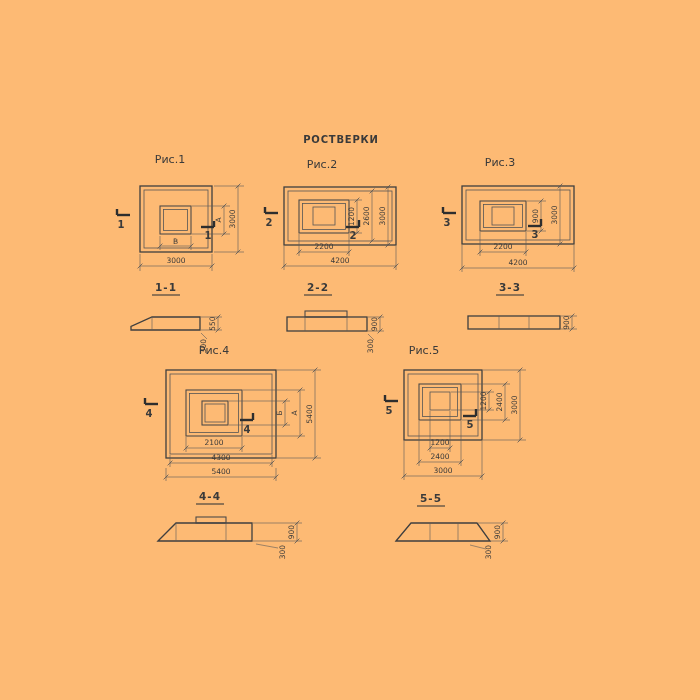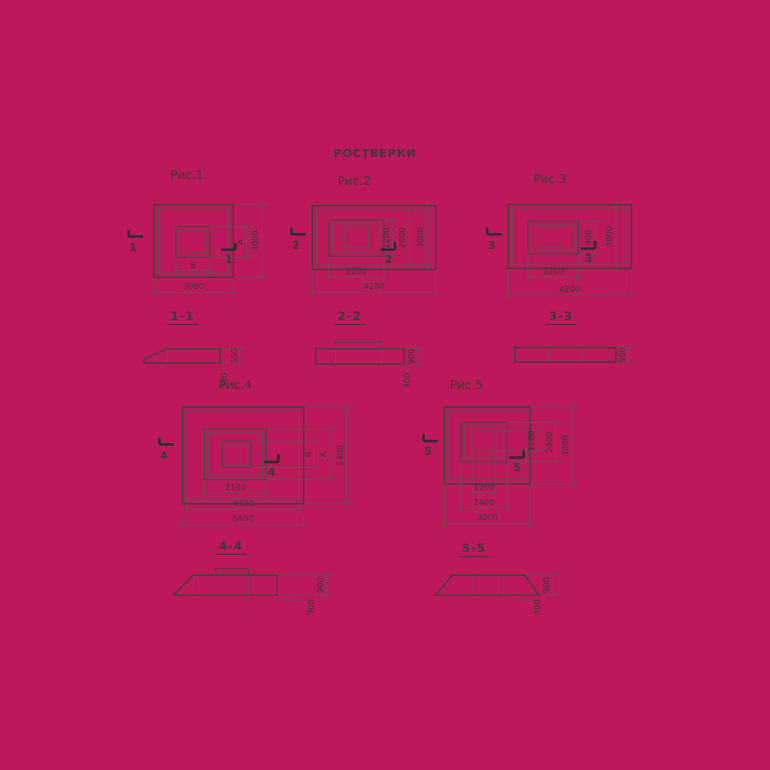--- a/index.html
+++ b/index.html
@@ -1,16 +1,16 @@
 <!DOCTYPE html>
 <html><head>
 <meta charset="utf-8">
 <style>
   html,body{margin:0;padding:0;background:#ffffff;}
-  .sheet{position:relative;width:700px;height:700px;background:#be185d;overflow:hidden;
+  .sheet{position:relative;width:700px;height:700px;background:#fdba74;overflow:hidden;
          font-family:"DejaVu Sans",sans-serif;}
   svg{display:block;}
   
   .o{stroke:#3f3f3f;stroke-width:1.3;fill:none;}
   .m{stroke:#474747;stroke-width:1.05;fill:none;}
   .i{stroke:#555555;stroke-width:0.8;fill:none;}
   .d{stroke:#5a5a5a;stroke-width:0.6;fill:none;}
   .f{stroke:#2e2e2e;stroke-width:2.4;fill:none;}
   .u{stroke:#3a3a3a;stroke-width:1.1;fill:none;}
   text{font-family:"DejaVu Sans",sans-serif;fill:#3a3a3a;}

